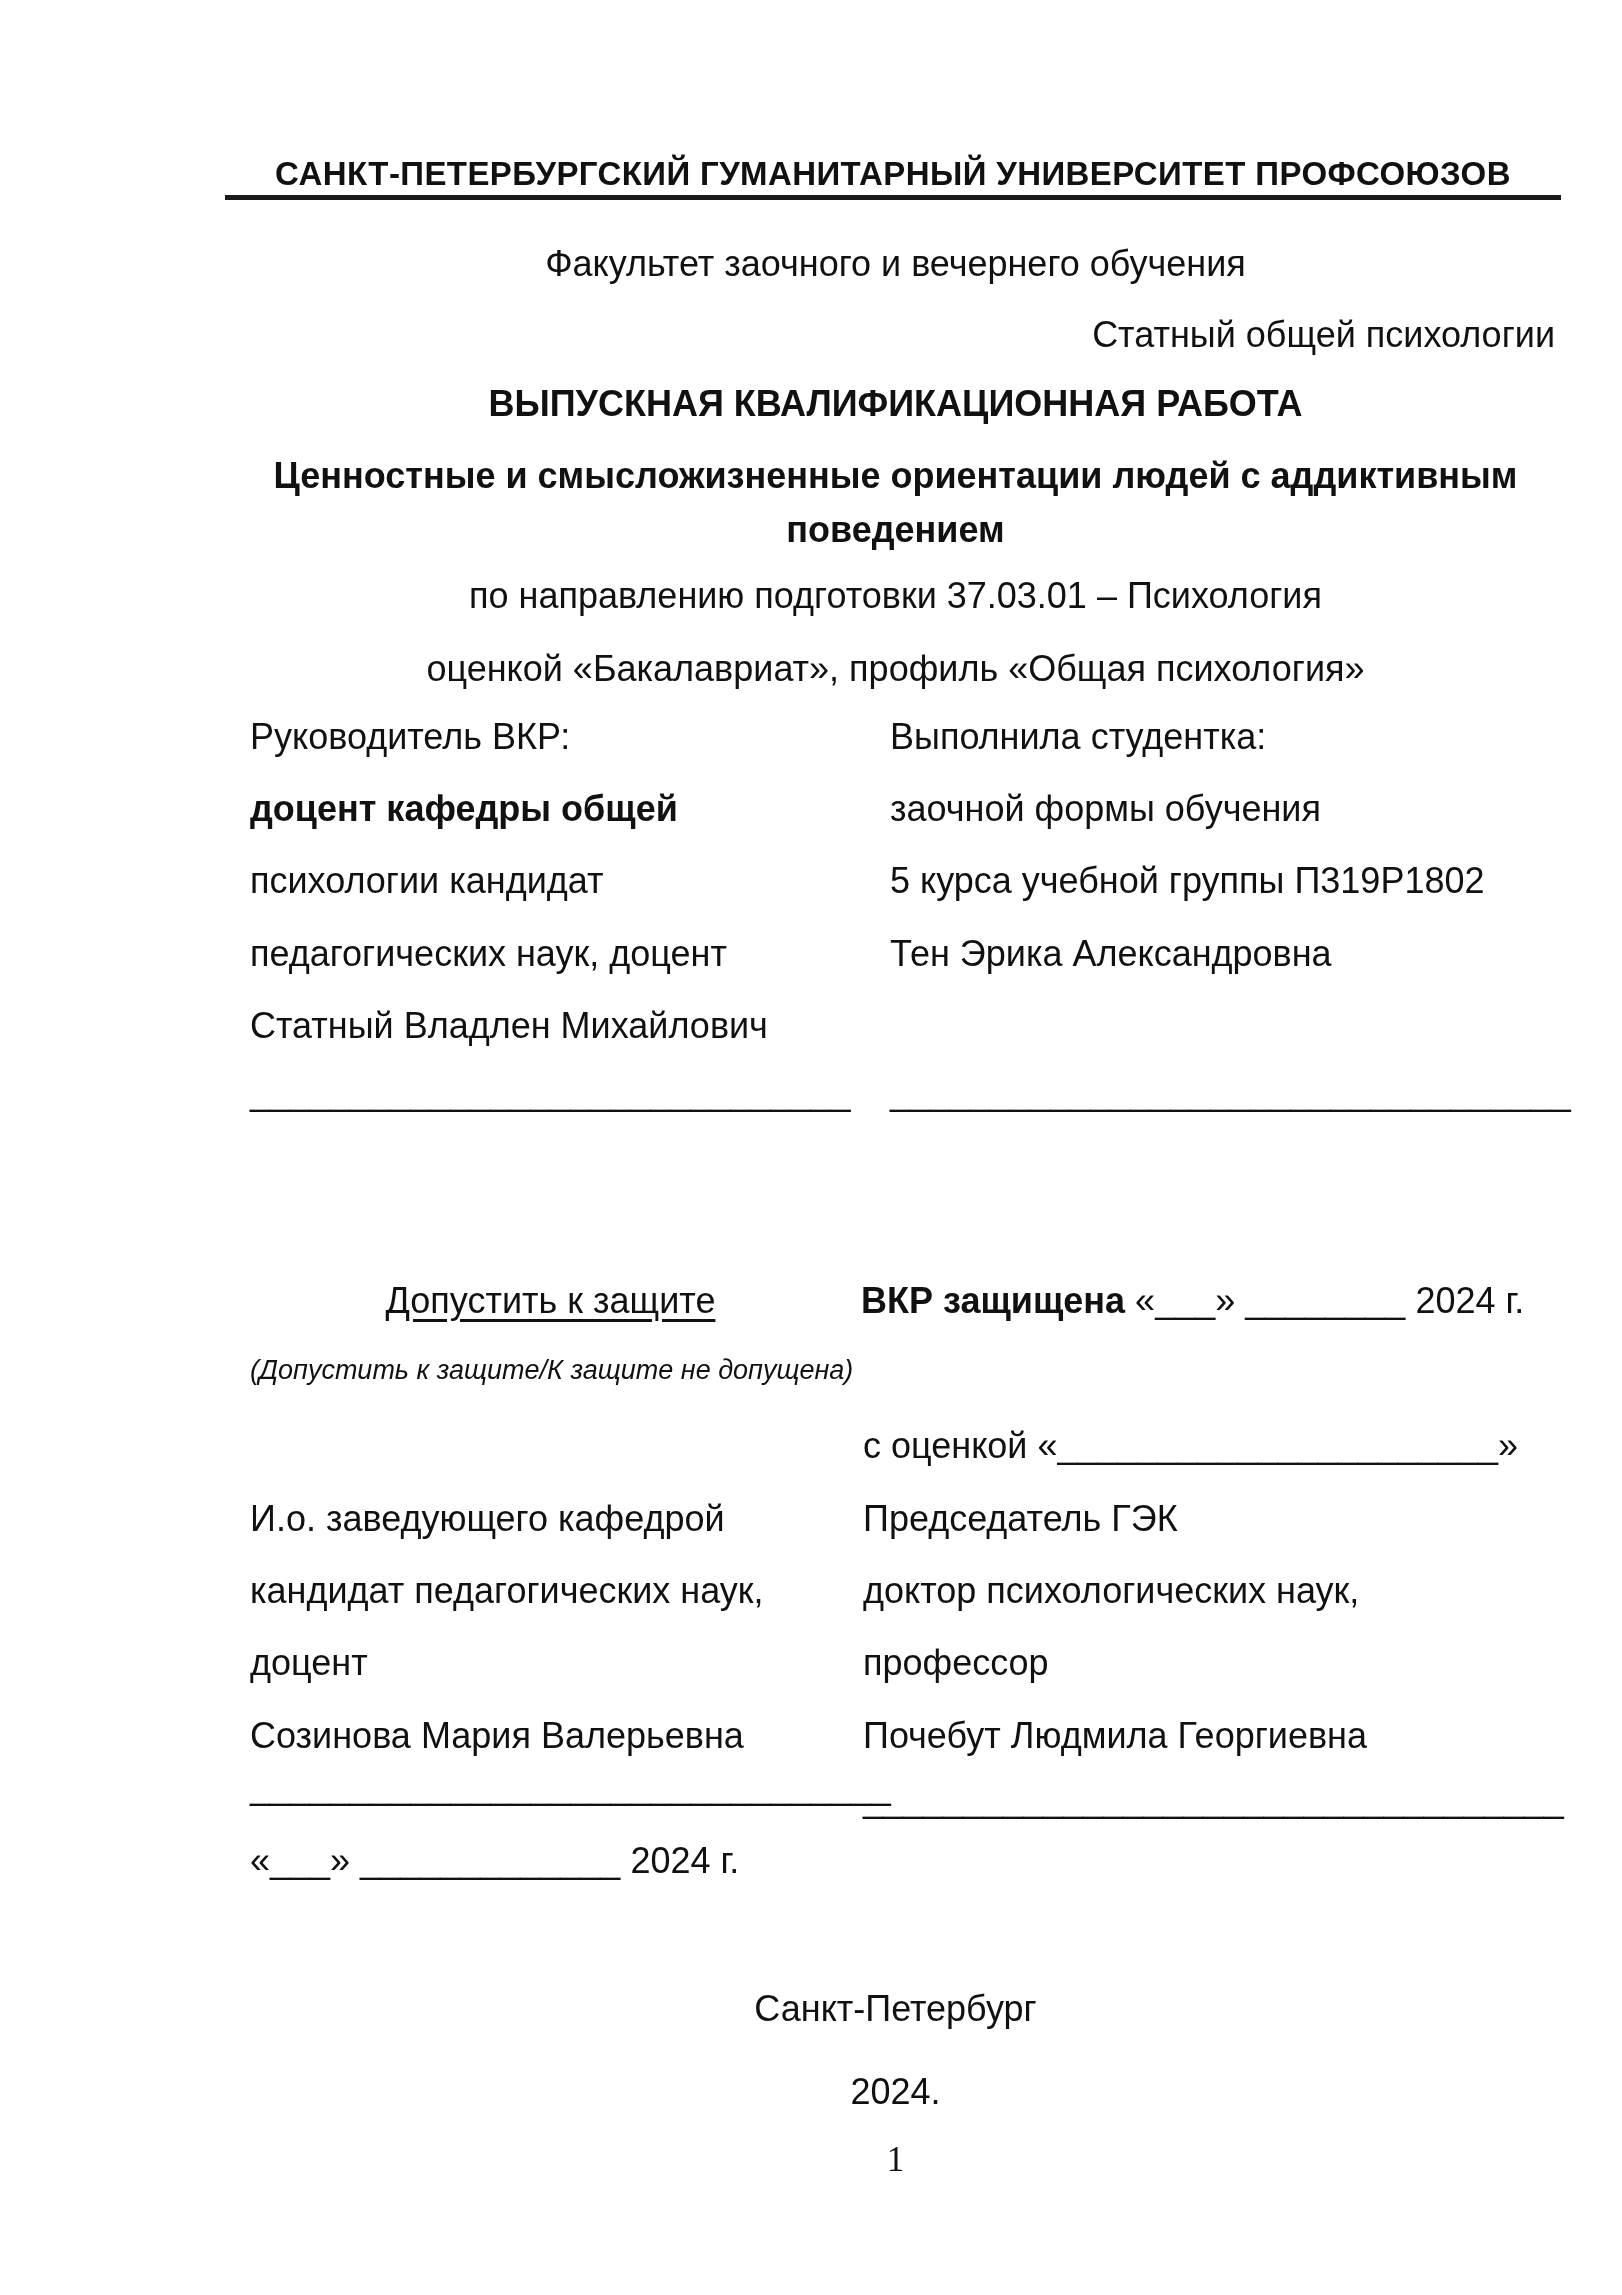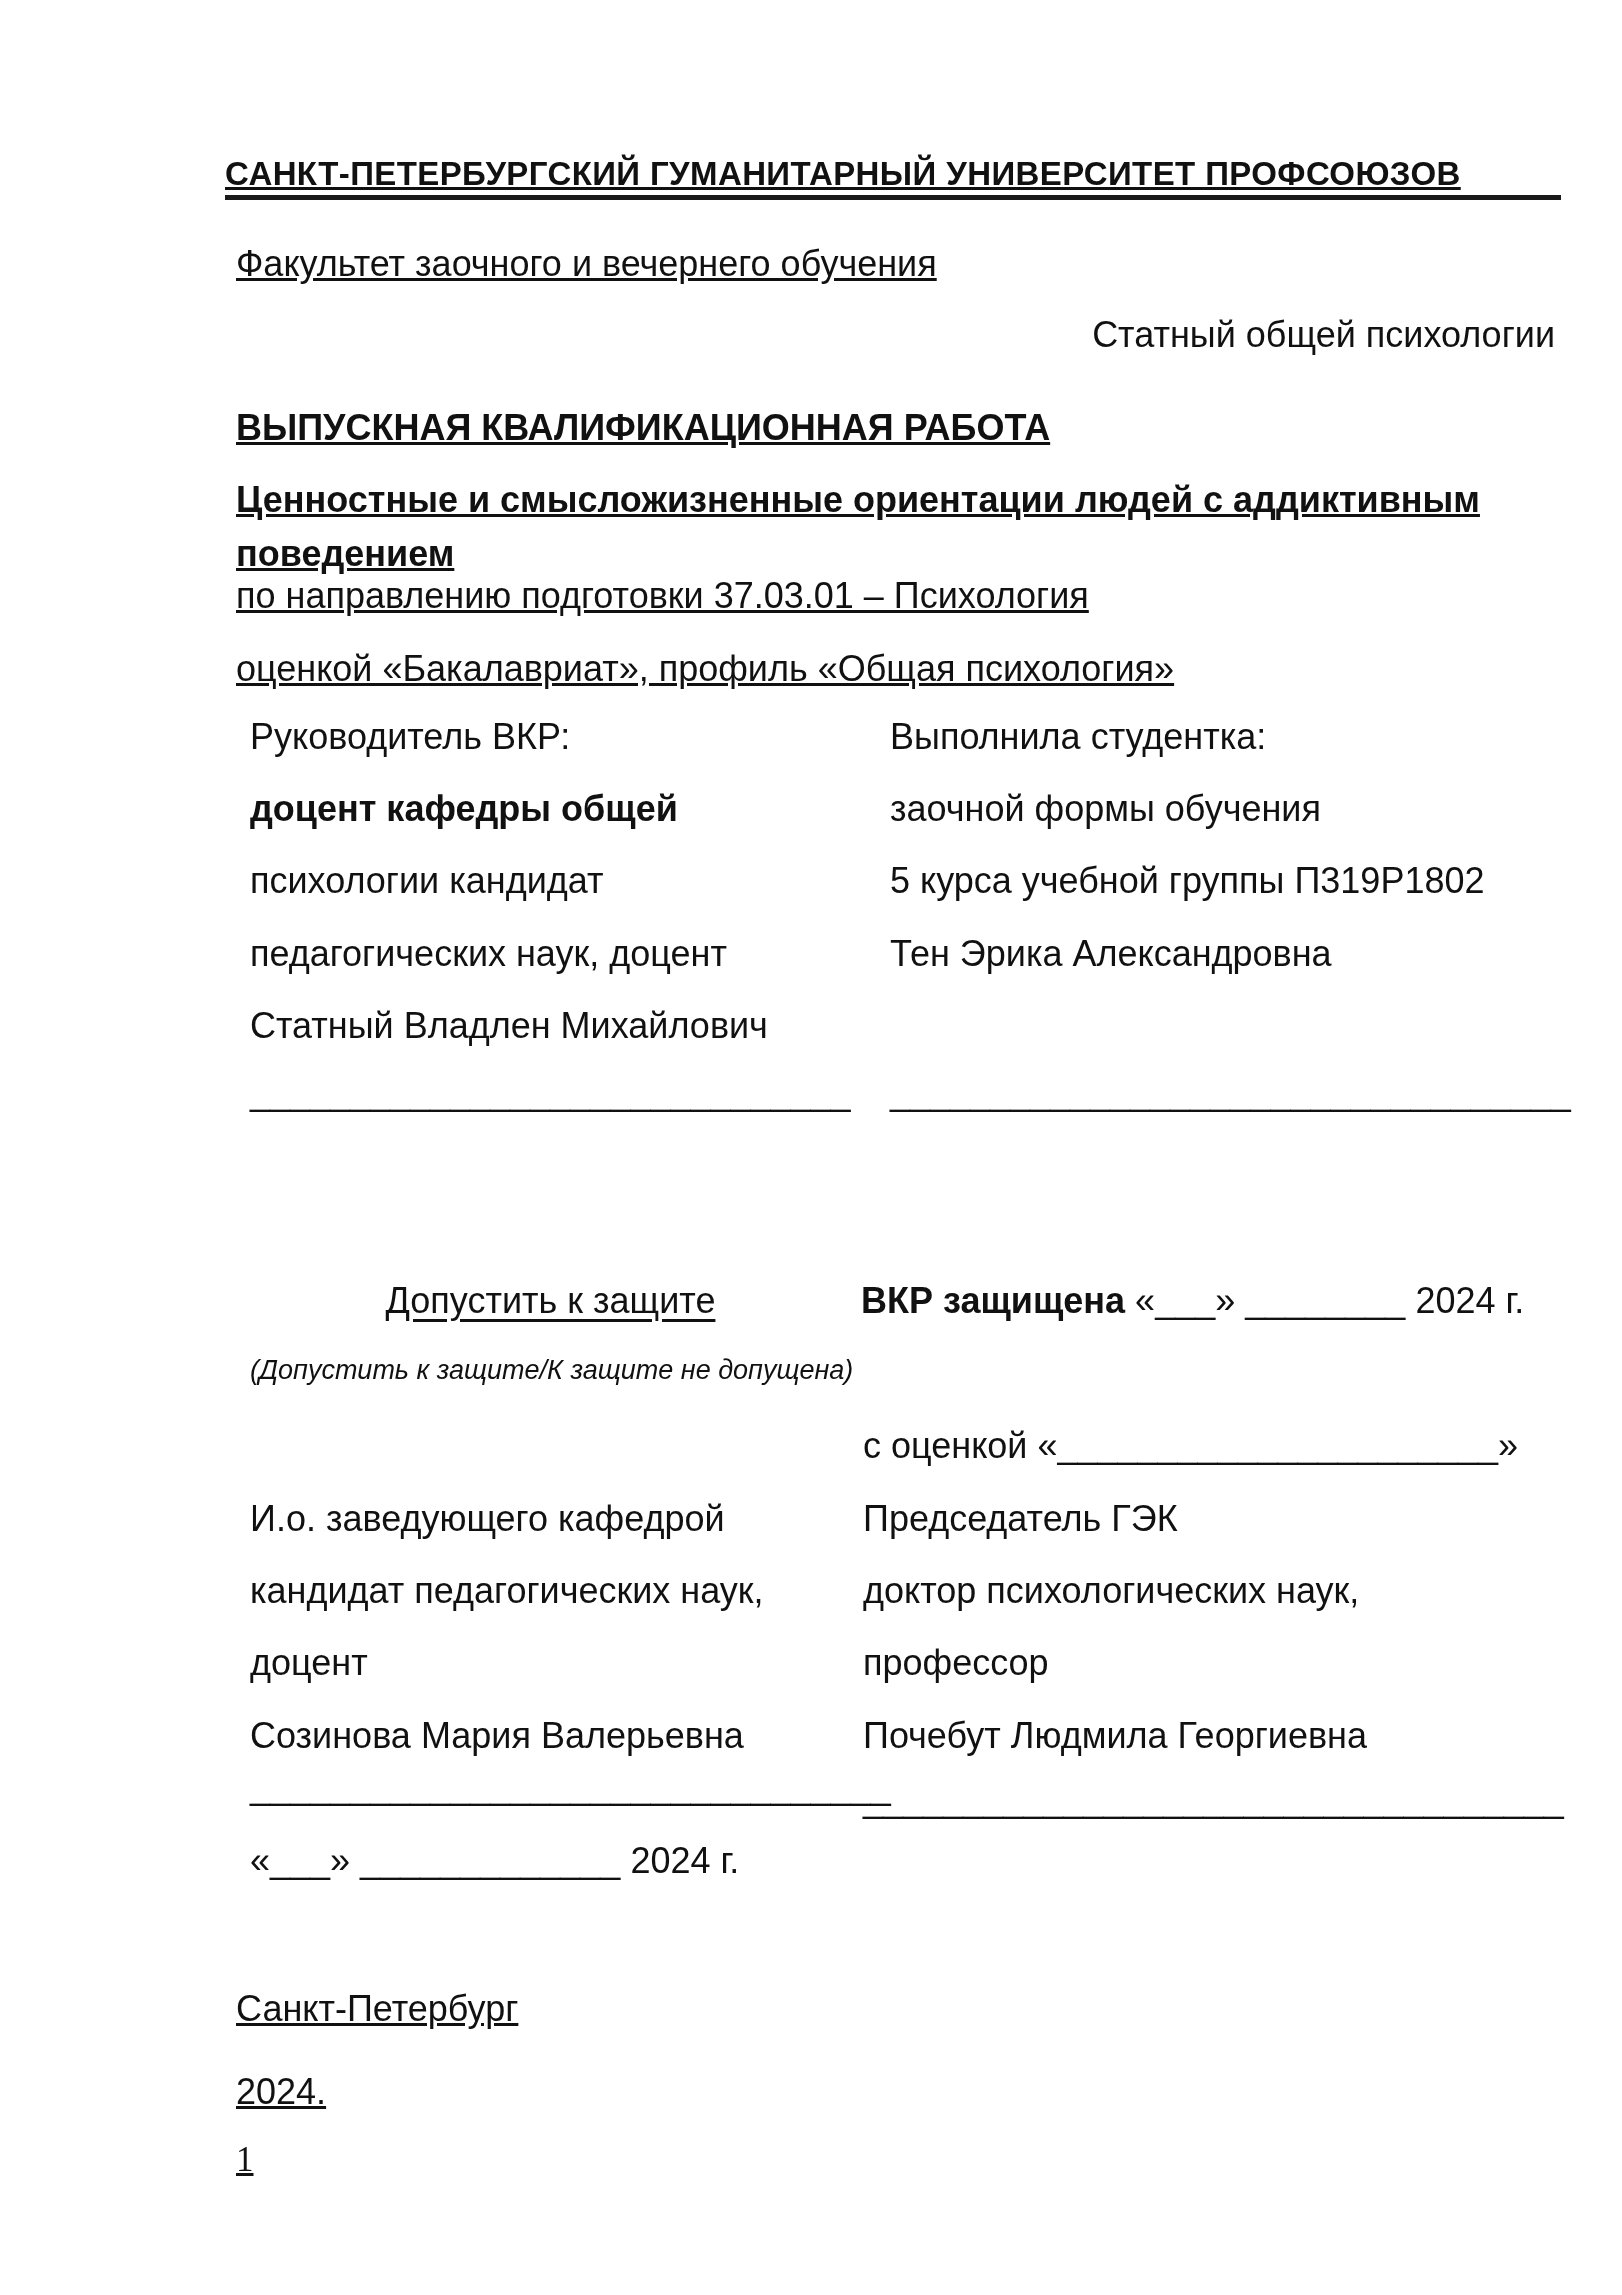--- a/index.html
+++ b/index.html
@@ -6,23 +6,23 @@
   .page {
     position: relative;
     width: 1623px;
     height: 2295px;
     background: #ffffff;
     font-family: "Liberation Sans", sans-serif;
     color: #111111;
     overflow: hidden;
   }
   .abs { position: absolute; white-space: nowrap; line-height: 1.15; }
-  .center { text-align: left; white-space: normal; text-decoration: underline; }
+  .center { text-align: center; white-space: normal; }
   .right { text-align: right; }
-  .b { font-weight: bold; margin-top: 24px; }
+  .b { font-weight: bold; }
   .body-text { font-size: 36px; }
   .header-text { font-size: 33px; font-weight: bold; letter-spacing: 0.4px; }
   .note-text { font-size: 27px; font-style: italic; }
   .rule {
     position: absolute;
     background: #1a1a1a;
     height: 4.7px;
   }
   .u { text-decoration: underline; text-underline-offset: 6.3px; }
   .sig { letter-spacing: 0; }

